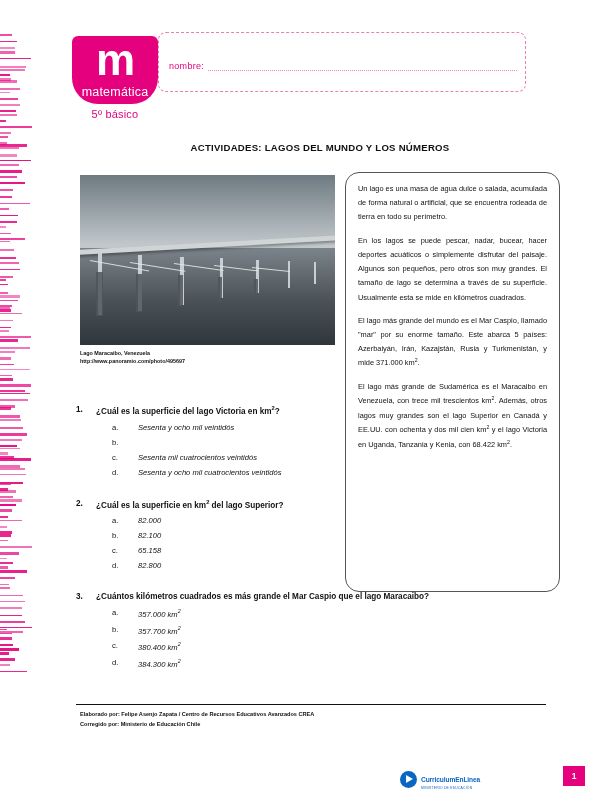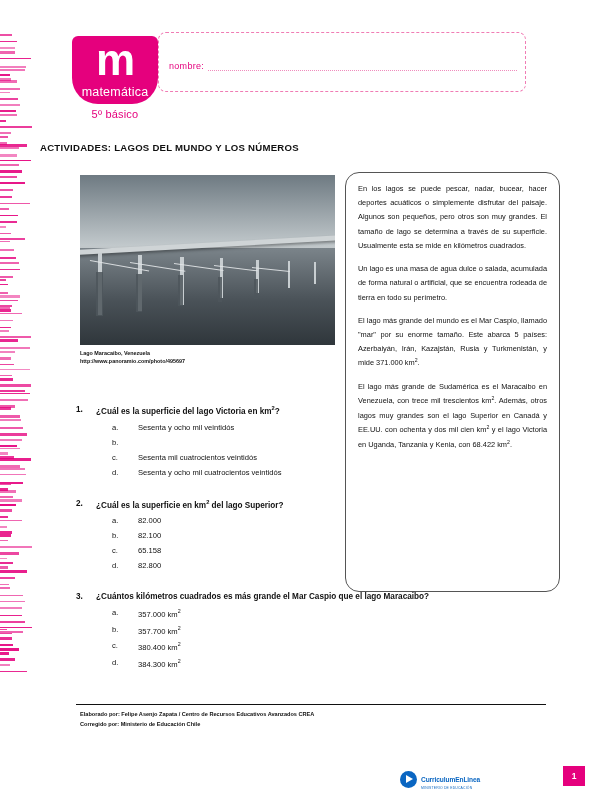--- a/index.html
+++ b/index.html
@@ -100,20 +100,21 @@
     flex: 1 1 auto;
     border-bottom: 1px dotted #f08cbd;
     height: 9px;
   }
   .form-line.short { flex: 0 0 150px; }
 
   
   .sheet-title {
     position: absolute;
     left: 0; right: 0; top: 142px;
+    text-align: center;
     font-size: 9.6px;
     font-weight: bold;
     color: #111;
     letter-spacing: .25px;
   }
 
   
   .photo-wrap {
     position: absolute;
     left: 40px; top: 175px;
@@ -208,21 +209,21 @@
   .q-text { flex: 1 1 auto; }
   .opt {
     display: flex;
     font-size: 7.6px;
     color: #111;
     line-height: 1.05;
     margin-bottom: 7px;
     padding-left: 36px;
   }
   .opt-key { width: 26px; flex: 0 0 26px; }
-  .opt-val { flex: 1 1 auto; }
+  .opt-val { flex: 1 1 auto; font-style: italic; }
 
   
   .footer-rule {
     position: absolute;
     left: 36px; top: 704px;
     width: 470px;
     border-top: 1.2px solid #111;
   }
   .footer-credits {
     position: absolute;
@@ -453,22 +454,22 @@
       <div class="pier" style="left:138px;top:60%;width:4px;height:25px;"></div>
       <div class="pier" style="left:174px;top:61%;width:4px;height:20px;"></div>
     </div>
     <div class="caption">
       <div>Lago Maracaibo, Venezuela</div>
       <div>http://www.panoramio.com/photo/495697</div>
     </div>
   </div>
 
   <div class="read-panel">
+    <p>Un lago es una masa de agua dulce o salada, acumulada de forma natural o artificial, que se encuentra rodeada de tierra en todo su perímetro.</p>
     <p>En los lagos se puede pescar, nadar, bucear, hacer deportes acuáticos o simplemente disfrutar del paisaje. Algunos son pequeños, pero otros son muy grandes. El tamaño de lago se determina a través de su superficie. Usualmente esta se mide en kilómetros cuadrados.</p>
-    <p>Un lago es una masa de agua dulce o salada, acumulada de forma natural o artificial, que se encuentra rodeada de tierra en todo su perímetro.</p>
     <p>El lago más grande del mundo es el Mar Caspio, llamado "mar" por su enorme tamaño. Este abarca 5 países: Azerbaiyán, Irán, Kazajstán, Rusia y Turkmenistán, y mide 371.000 km<sup>2</sup>.</p>
     <p>El lago más grande de Sudamérica es el Maracaibo en Venezuela, con trece mil trescientos km<sup>2</sup>. Además, otros lagos muy grandes son el lago Superior en Canadá y EE.UU. con ochenta y dos mil cien km<sup>2</sup> y el lago Victoria en Uganda, Tanzania y Kenia, con 68.422 km<sup>2</sup>.</p>
   </div>
 
   <div class="questions">
 
     <div class="q-block">
       <div class="q-head">
         <span class="q-num">1.</span>
         <span class="q-text">¿Cuál es la superficie del lago Victoria en km<sup>2</sup>?</span>

